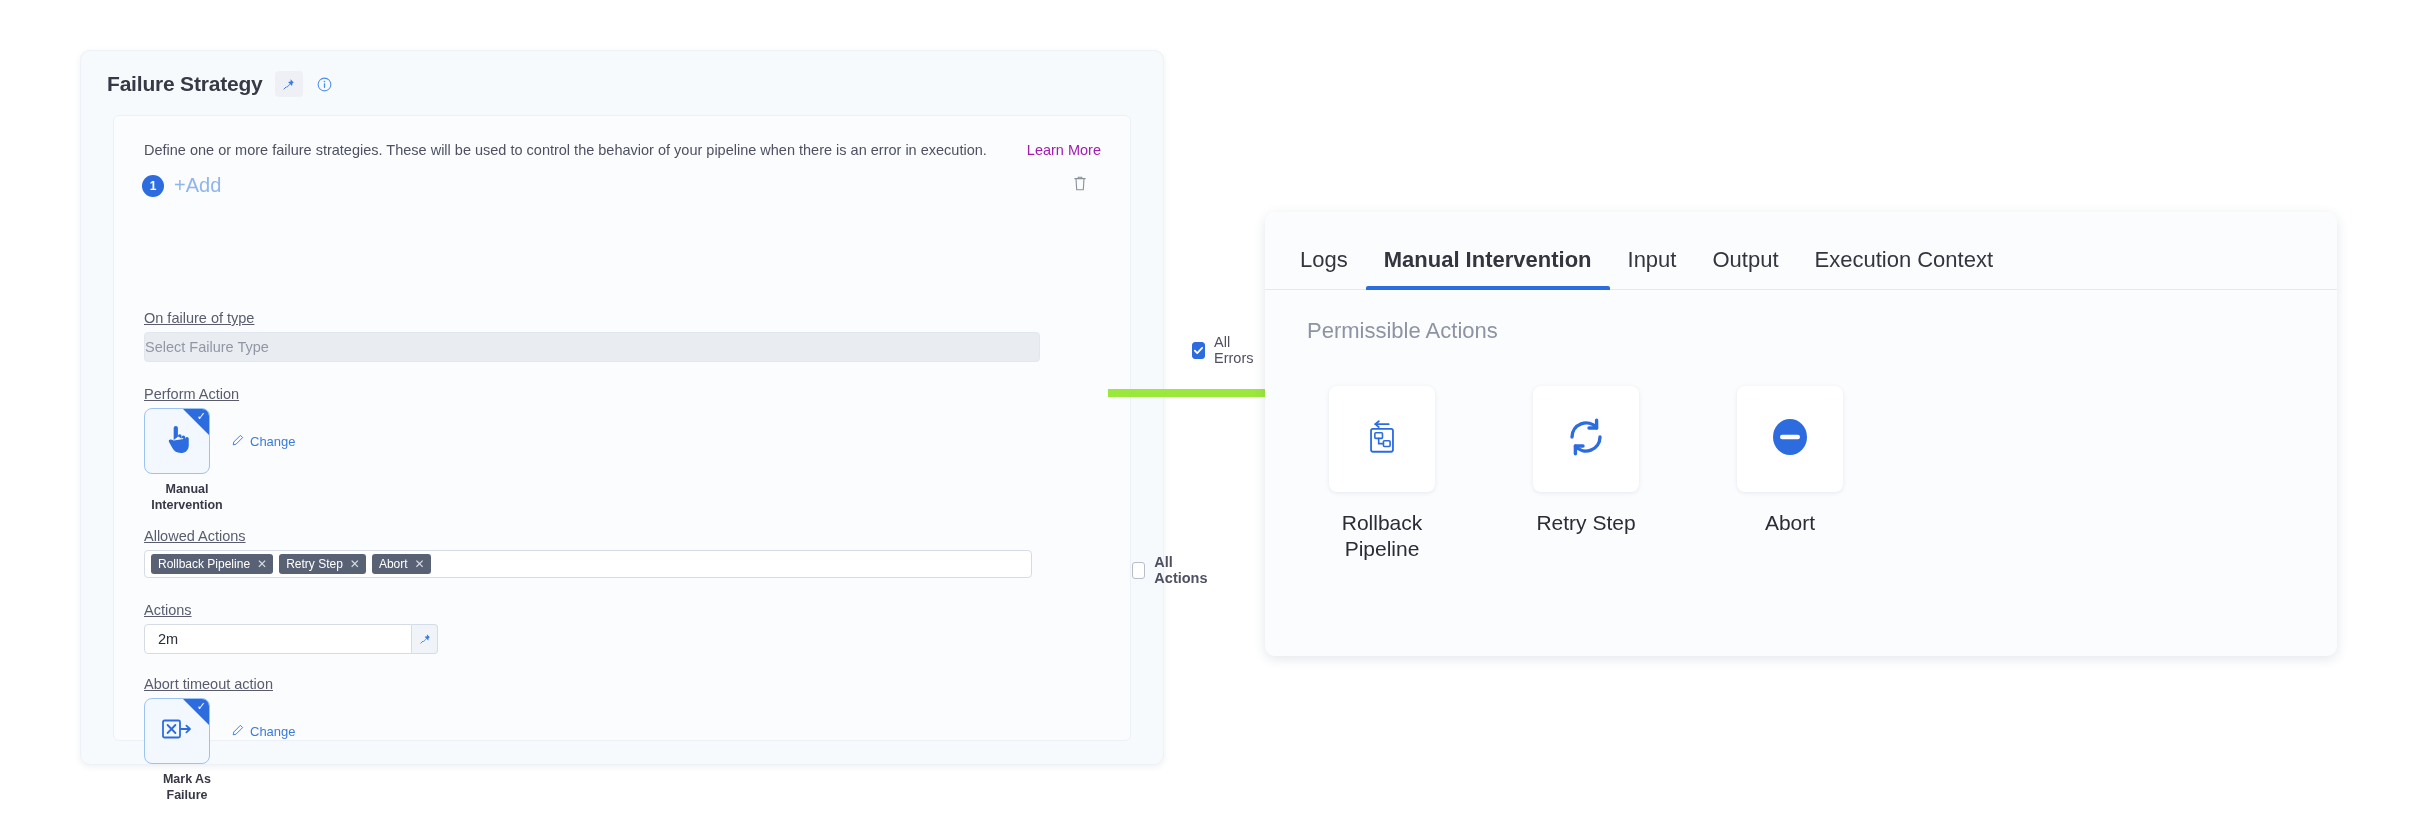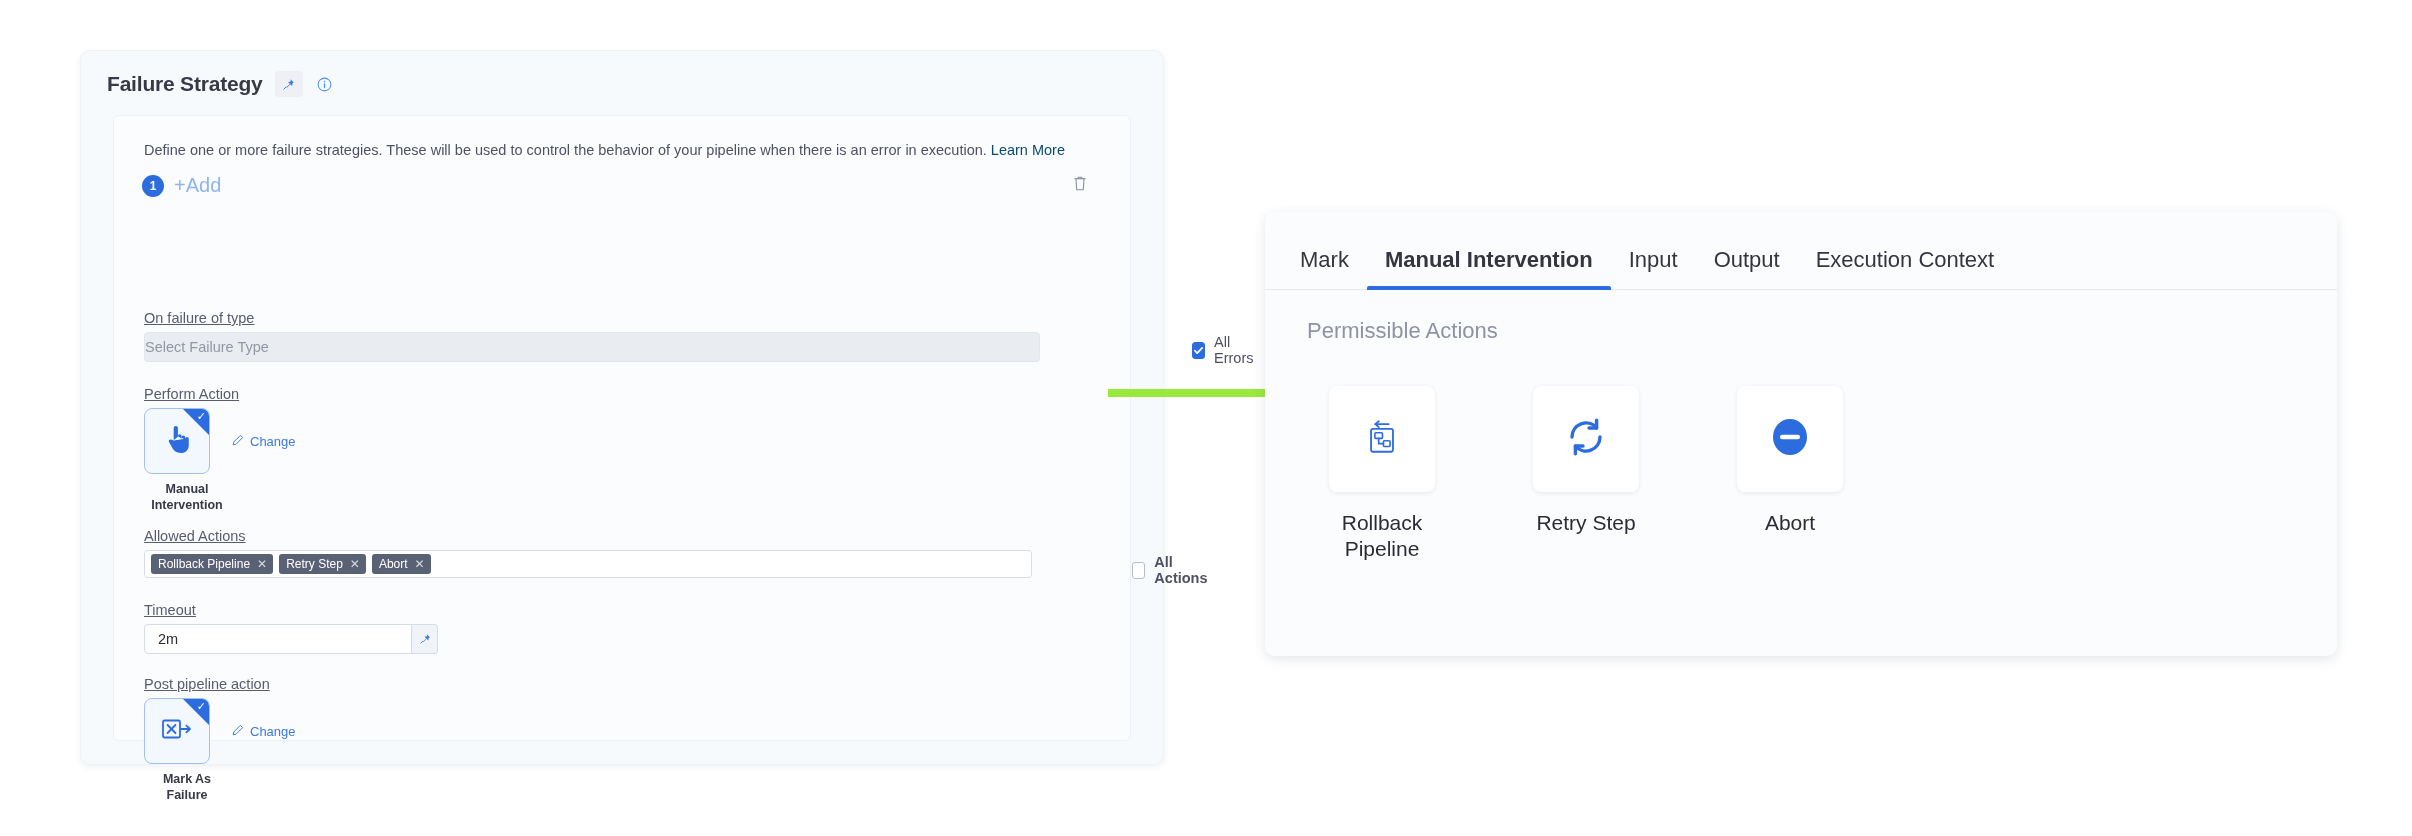--- a/index.html
+++ b/index.html
@@ -63,21 +63,21 @@
     border-radius: 6px;
   }
 
   .desc {
     position: absolute;
     left: 30px; top: 26px;
     font-size: 14.5px;
     color: #4f5162;
     white-space: nowrap;
   }
-  .desc a { color: #0c4a6e; text-decoration: none; }
+  .desc a { color: #a21caf; text-decoration: none; margin-left: 36px; }
 
   .add-row {
     position: absolute;
     left: 28px; top: 58px;
     display: flex; align-items: center; gap: 10px;
   }
   .badge-num {
     width: 22px; height: 22px; border-radius: 50%;
     background: #2d6cdf; color: #fff;
     font-size: 12px; font-weight: bold;
@@ -384,33 +384,33 @@
           <span>Abort</span>
           <span class="tag-x">✕</span>
         </span>
       </div>
 
       <div class="chk-all-actions">
         <span class="cb"></span>
         <span class="cb-label">All Actions</span>
       </div>
 
-      <div class="field-label lbl-timeout">Timeout</div>
+      <div class="field-label lbl-timeout">Actions</div>
 
       <div class="timeout-row">
         <div class="timeout-input">2m</div>
         <div class="timeout-pin">
           <svg width="12" height="12" viewBox="0 0 16 16">
               <path d="M10.5 1.5l4 4-1.6 1.1-.5 3.3-2.3-2.3L6 12l-.7-.7 4.4-4.1-2.3-2.3 3.3-.5z" fill="#3c7bdd"></path>
               <path d="M5.3 10.7L2 14" stroke="#3c7bdd" stroke-width="1.2" fill="none"></path>
             </svg>
         </div>
       </div>
 
-      <div class="field-label lbl-post">Post pipeline action</div>
+      <div class="field-label lbl-post">Abort timeout action</div>
 
       <div class="action-tile-wrap" style="left:30px; top:582px;">
         <div class="tile">
           <span class="tile-corner"></span>
           <span class="tile-check">✓</span>
           <span>
             <svg width="34" height="26" viewBox="0 0 34 26">
               <rect x="3" y="4.5" width="17" height="17" rx="1.5" fill="none" stroke="#2d6cdf" stroke-width="1.8"></rect>
               <path d="M7.6 9l7.8 8M15.4 9l-7.8 8" stroke="#2d6cdf" stroke-width="1.8" stroke-linecap="round"></path>
               <path d="M21 13h8" stroke="#2d6cdf" stroke-width="1.8" stroke-linecap="round"></path>
@@ -436,21 +436,21 @@
     <svg width="220" height="30" viewBox="0 0 220 30">
       <rect x="0" y="11" width="186" height="8" fill="#9BE83C"></rect>
       <path d="M182 4 L214 15 L182 26 Z" fill="#9BE83C"></path>
     </svg>
   </div>
 
   <div class="detail-card">
 
     <div class="tabs">
       <div class="tab">
-        <span>Mark</span>
+        <span>Logs</span>
       </div>
       <div class="tab active">
         <span>Manual Intervention</span>
       </div>
       <div class="tab">
         <span>Input</span>
       </div>
       <div class="tab">
         <span>Output</span>
       </div>

